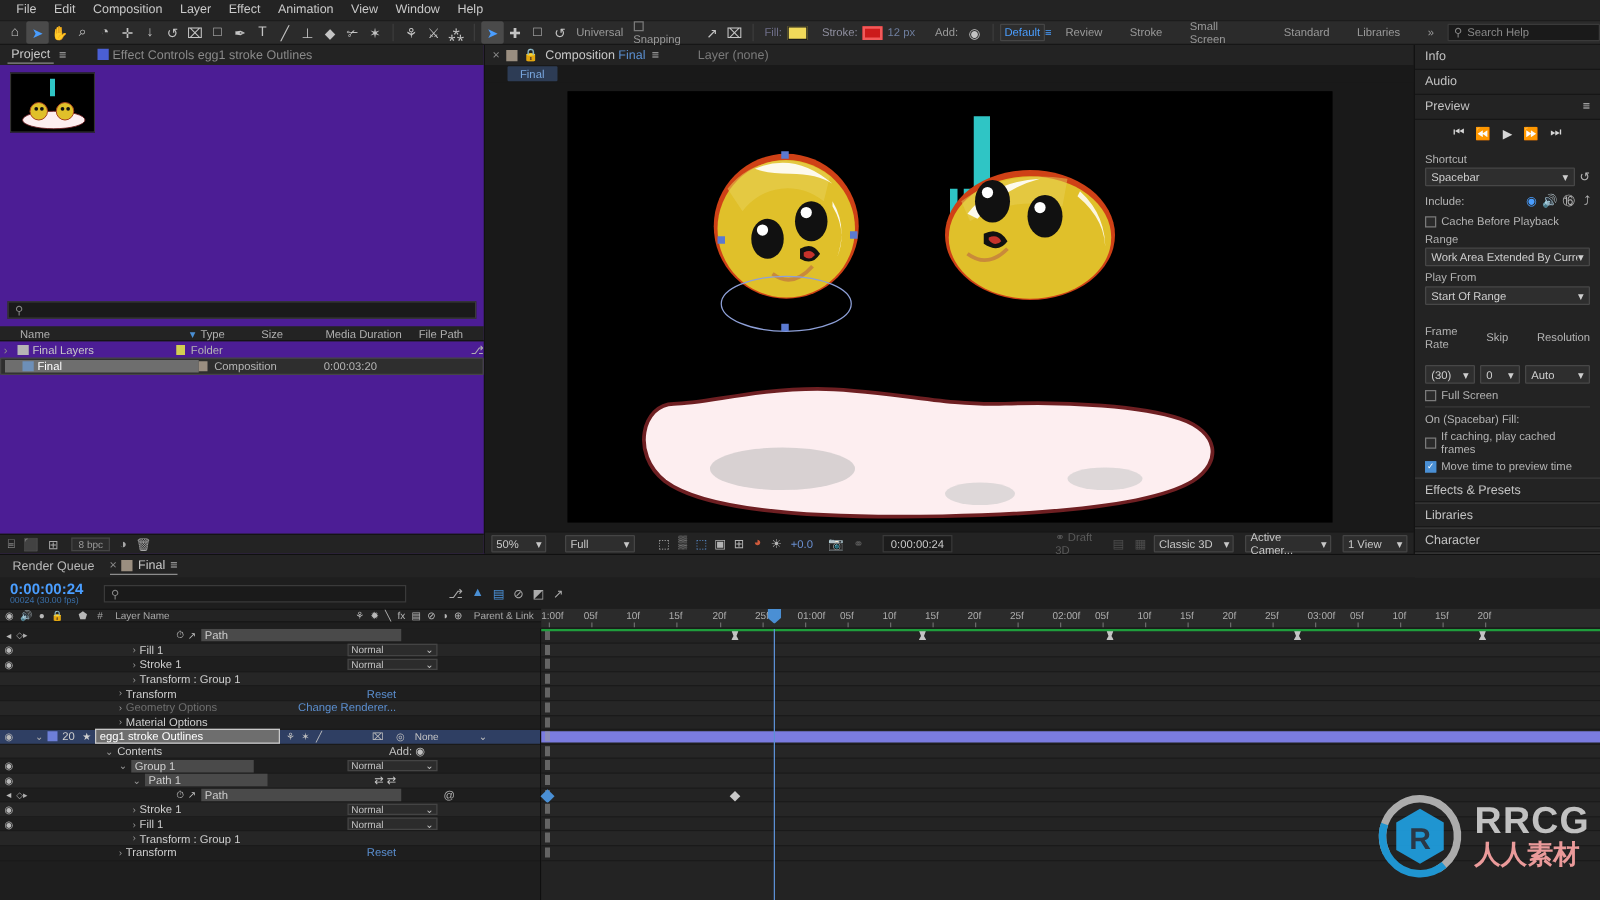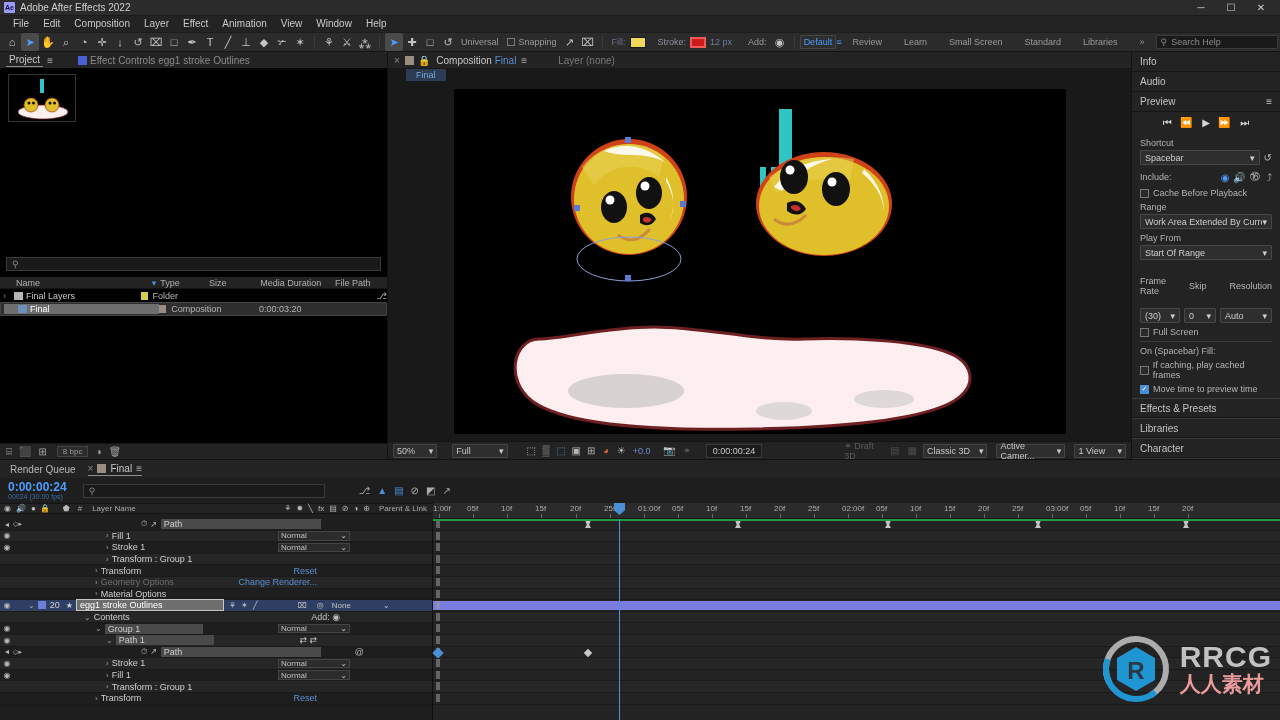--- a/index.html
+++ b/index.html
@@ -36,21 +36,21 @@
   .swatch{ width:16px; height:11px; border:1px solid #1b1b1b; display:inline-block; vertical-align:-2px;}
   .fillsw{ background:#f0d95a; }
   .strokesw{ background:#cc1b1b; border:2px solid #f25a5a; }
   .wslabel{ font-size:9px; color:#9a9a9a; padding:0 11px; }
   .wslabel.sel{ color:#4a9eff; }
   .searchbox{ width:122px; height:14px; background:#1a1a1a; border:1px solid #3a3a3a;
     border-radius:1px; display:flex; align-items:center; padding:0 4px; color:#8a8a8a; font-size:9px; }
 
   
   .body{ display:flex; height:407px; }
-  .leftcol{ width:388px; background:#000000; border-right:1px solid #121212; display:flex; flex-direction:column;}
+  .leftcol{ width:388px; background:#4c1d95; border-right:1px solid #121212; display:flex; flex-direction:column;}
   .midcol{ width:743px; background:#191919; display:flex; flex-direction:column; }
   .rightcol{ width:149px; background:#232323; border-left:1px solid #121212; }
 
   
   .ptabs{ height:16px; display:flex; align-items:center; background:#232323; padding-left:6px; gap:4px;}
   .ptab{ font-size:10px; color:#c9c9c9; padding:0 3px; position:relative; }
   .ptab.active{ border-bottom:1.5px solid #8c8c8c; padding-bottom:1px;}
   .ptab.dim{ color:#8a8a8a; }
   .bluesq{ width:9px;height:9px;background:#4a5fd4;display:inline-block;vertical-align:-1px;margin-right:3px;}
   .pinfo{ display:flex; padding:6px 0 0 8px; }
@@ -129,29 +129,20 @@
   .ctiline{ position:absolute; width:1px; background:#5b8fd4; }
   .trow{ height:11.6px; border-bottom:1px solid #1a1a1a; position:relative; }
   .trow.shaded{ background:#262626; }
   .wmk{ position:absolute; right:8px; bottom:14px; display:flex; align-items:center; gap:7px; opacity:.92;}
 </style>
 </head>
 <body>
 
 <div id="app">
 
-  <div class="titlebar">
-    <div class="ae-badge">Ae</div>
-    <div class="titletext">Adobe After Effects 2022</div>
-    <div class="winbtns">
-      <div class="winbtn">─</div>
-      <div class="winbtn">☐</div>
-      <div class="winbtn close">✕</div>
-    </div>
-  </div>
 
   <div class="menubar" id="menubar">
       <div class="menuitem">File</div>
       <div class="menuitem">Edit</div>
       <div class="menuitem">Composition</div>
       <div class="menuitem">Layer</div>
       <div class="menuitem">Effect</div>
       <div class="menuitem">Animation</div>
       <div class="menuitem">View</div>
       <div class="menuitem">Window</div>
@@ -203,21 +194,21 @@
     <span class="tlabel" style="color:#8f8f9f;margin-left:8px">Stroke:</span>
     <span class="swatch strokesw"></span>
     <span class="tlabel" style="color:#6f7f9f">12 px</span>
     <span class="tlabel" style="margin-left:8px">Add:</span>
     <span class="tool">◉</span>
     <div class="tsep"></div>
     <div style="display:flex;align-items:center" id="workspaces">
         <span class="wslabel sel">Default</span>
         <span class="wslabel" style="color: rgb(74, 158, 255); padding: 0px;">≡</span>
         <span class="wslabel">Review</span>
-        <span class="wslabel">Learn</span>
+        <span class="wslabel">Stroke</span>
         <span class="wslabel">Small Screen</span>
         <span class="wslabel">Standard</span>
         <span class="wslabel">Libraries</span>
       </div>
     <span class="wslabel">»</span>
     <div class="searchbox">
       <span style="margin-right:4px">⚲</span>
       <span>Search Help</span>
     </div>
   </div>

